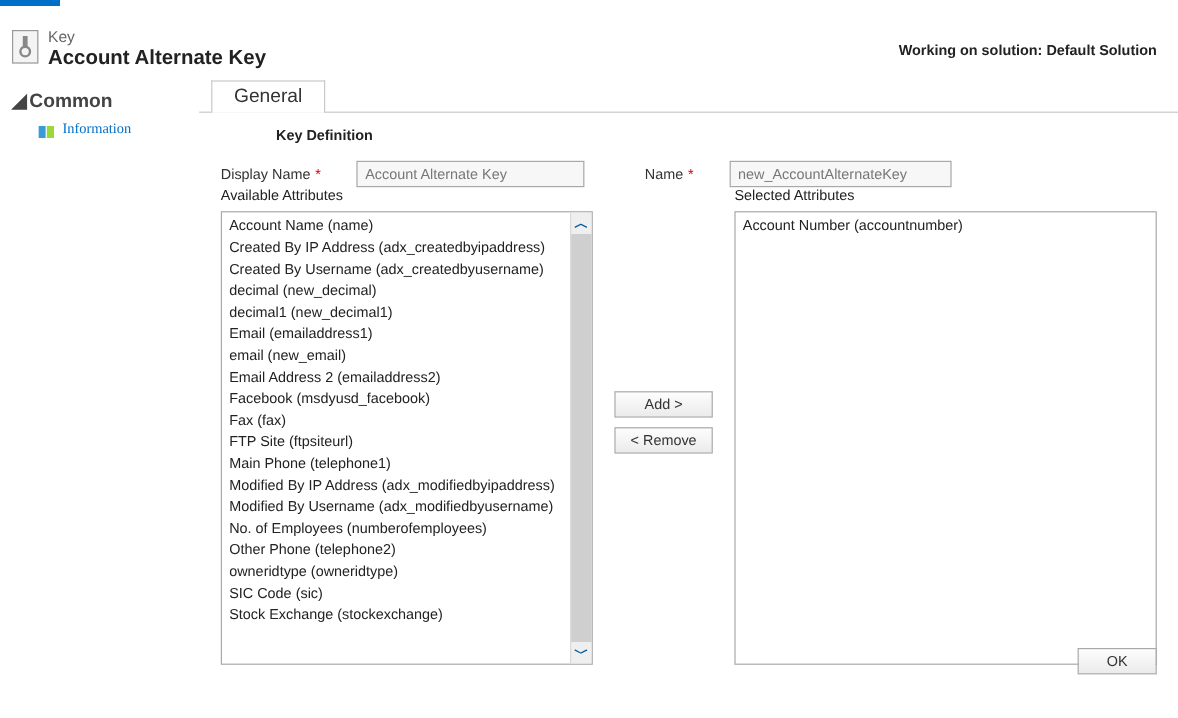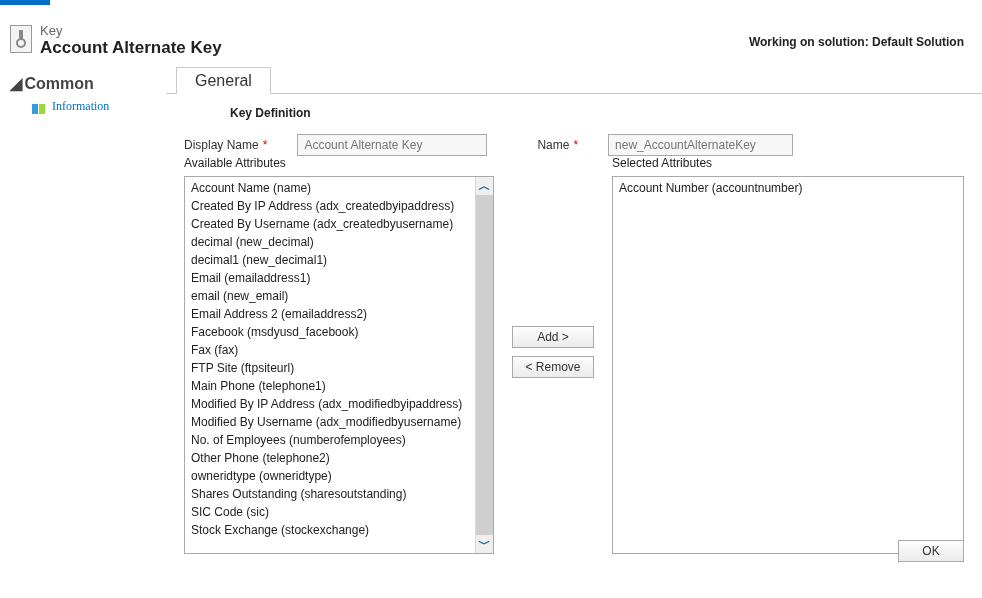--- a/index.html
+++ b/index.html
@@ -278,21 +278,20 @@
                 <div class="list-item">Email Address 2 (emailaddress2)</div>
                 <div class="list-item">Facebook (msdyusd_facebook)</div>
                 <div class="list-item">Fax (fax)</div>
                 <div class="list-item">FTP Site (ftpsiteurl)</div>
                 <div class="list-item">Main Phone (telephone1)</div>
                 <div class="list-item">Modified By IP Address (adx_modifiedbyipaddress)</div>
                 <div class="list-item">Modified By Username (adx_modifiedbyusername)</div>
                 <div class="list-item">No. of Employees (numberofemployees)</div>
                 <div class="list-item">Other Phone (telephone2)</div>
                 <div class="list-item">owneridtype (owneridtype)</div>
-                <div class="list-item">Shares Outstanding (sharesoutstanding)</div>
                 <div class="list-item">SIC Code (sic)</div>
                 <div class="list-item">Stock Exchange (stockexchange)</div>
               </div>
             <div class="scrollbar">
               <div class="sb-arrow">︿</div>
               <div class="sb-track"></div>
               <div class="sb-arrow">﹀</div>
             </div>
           </div>
         </div>

